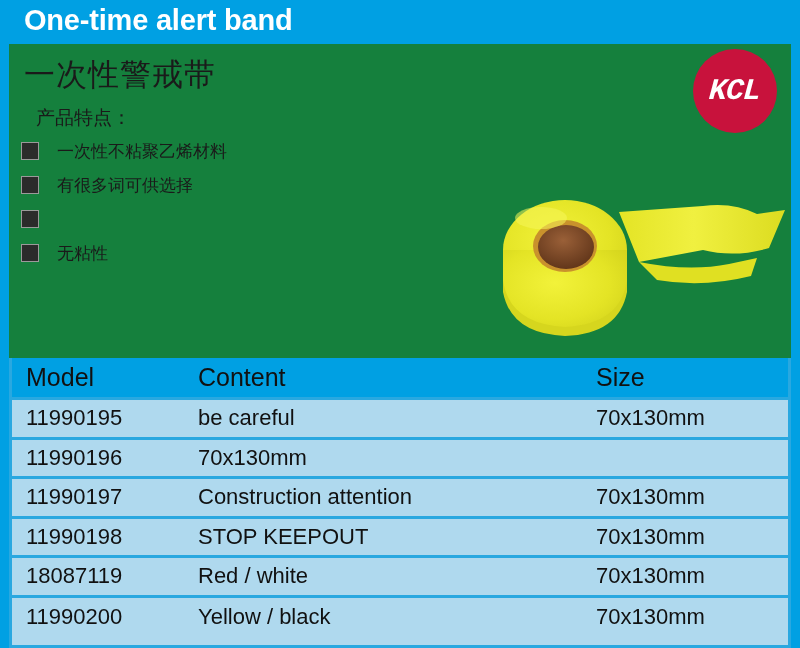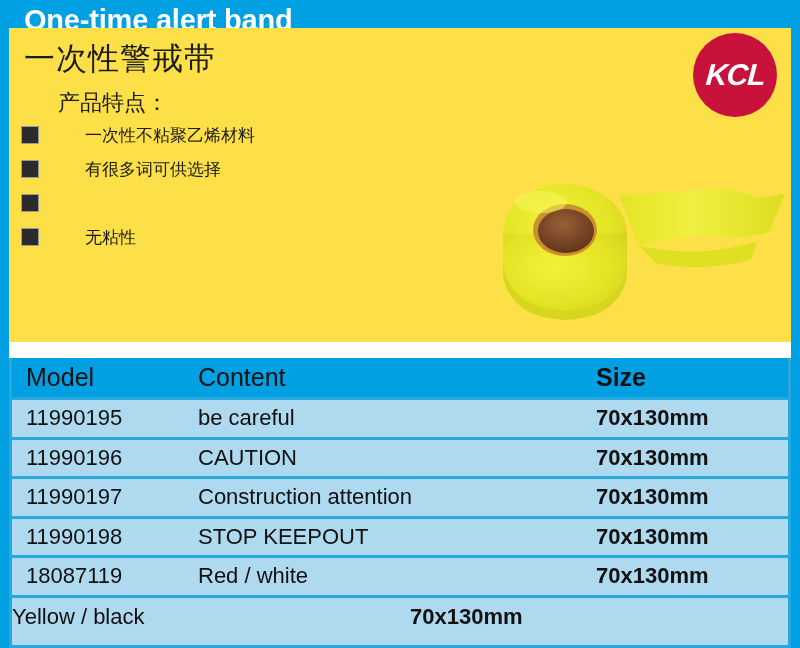--- a/index.html
+++ b/index.html
@@ -51,57 +51,57 @@
     font-weight: bold;
     color: #ffffff;
     letter-spacing: -0.2px;
     white-space: nowrap;
   }
 
   
   .body-area {
     position: absolute;
     left: 9px;
-    top: 28px;
+    top: 44px;
     width: 782px;
     height: 314px;
-    background: #fde047;
+    background: #15803d;
+    font-family: Liberation Mono, monospace;
   }
 
   .subtitle {
     position: absolute;
     left: 15px;
     top: 10px;
     font-size: 31px;
     color: #1a1a1a;
     letter-spacing: 1px;
     white-space: nowrap;
   }
 
   
   .features {
     position: absolute;
     left: 0;
     top: 60px;
     width: 430px;
   }
   .feat-heading {
-    margin-left: 49px;
-    font-size: 22px;
+    margin-left: 27px;
+    font-size: 19px;
     color: #1a1a1a;
     line-height: 30px;
     white-space: nowrap;
   }
   .feat-heading.spaced { margin-top: 18px; }
 
   .feat-row {
     display: flex;
     align-items: center;
     height: 34px;
-    gap: 28px;
   }
   .bullet {
     width: 18px;
     height: 18px;
     background: #2b2b2b;
     border: 1px solid #9a9a9a;
     margin-left: 12px;
     box-sizing: border-box;
     flex: 0 0 auto;
   }
@@ -164,21 +164,21 @@
     border-bottom: 3px solid #29A8E0;
     box-sizing: border-box;
   }
   .trow:last-child { border-bottom: none; }
   .trow.head {
     background: #00A0E3;
     height: 42px;
   }
   .c-model   { width: 186px; padding-left: 14px; box-sizing: border-box; }
   .c-content { width: 398px; box-sizing: border-box; }
-  .c-size    { flex: 1;      box-sizing: border-box; font-weight: bold; }
+  .c-size    { flex: 1;      box-sizing: border-box; }
 
   .trow.head .cell {
     font-size: 25px;
     color: #111111;
     white-space: nowrap;
   }
   .trow .cell {
     font-size: 22px;
     color: #111111;
     white-space: nowrap;
@@ -275,21 +275,20 @@
     </div>
 
     <div class="trow">
       <div class="cell c-model">11990195</div>
       <div class="cell c-content">be careful</div>
       <div class="cell c-size">70x130mm</div>
     </div>
 
     <div class="trow">
       <div class="cell c-model">11990196</div>
-      <div class="cell c-content">CAUTION</div>
       <div class="cell c-size">70x130mm</div>
     </div>
 
     <div class="trow">
       <div class="cell c-model">11990197</div>
       <div class="cell c-content">Construction attention</div>
       <div class="cell c-size">70x130mm</div>
     </div>
 
     <div class="trow">
@@ -298,18 +297,19 @@
       <div class="cell c-size">70x130mm</div>
     </div>
 
     <div class="trow">
       <div class="cell c-model">18087119</div>
       <div class="cell c-content">Red / white</div>
       <div class="cell c-size">70x130mm</div>
     </div>
 
     <div class="trow">
+      <div class="cell c-model">11990200</div>
       <div class="cell c-content">Yellow / black</div>
       <div class="cell c-size">70x130mm</div>
     </div>
 
   </div>
 </div>
 
 </body></html>

